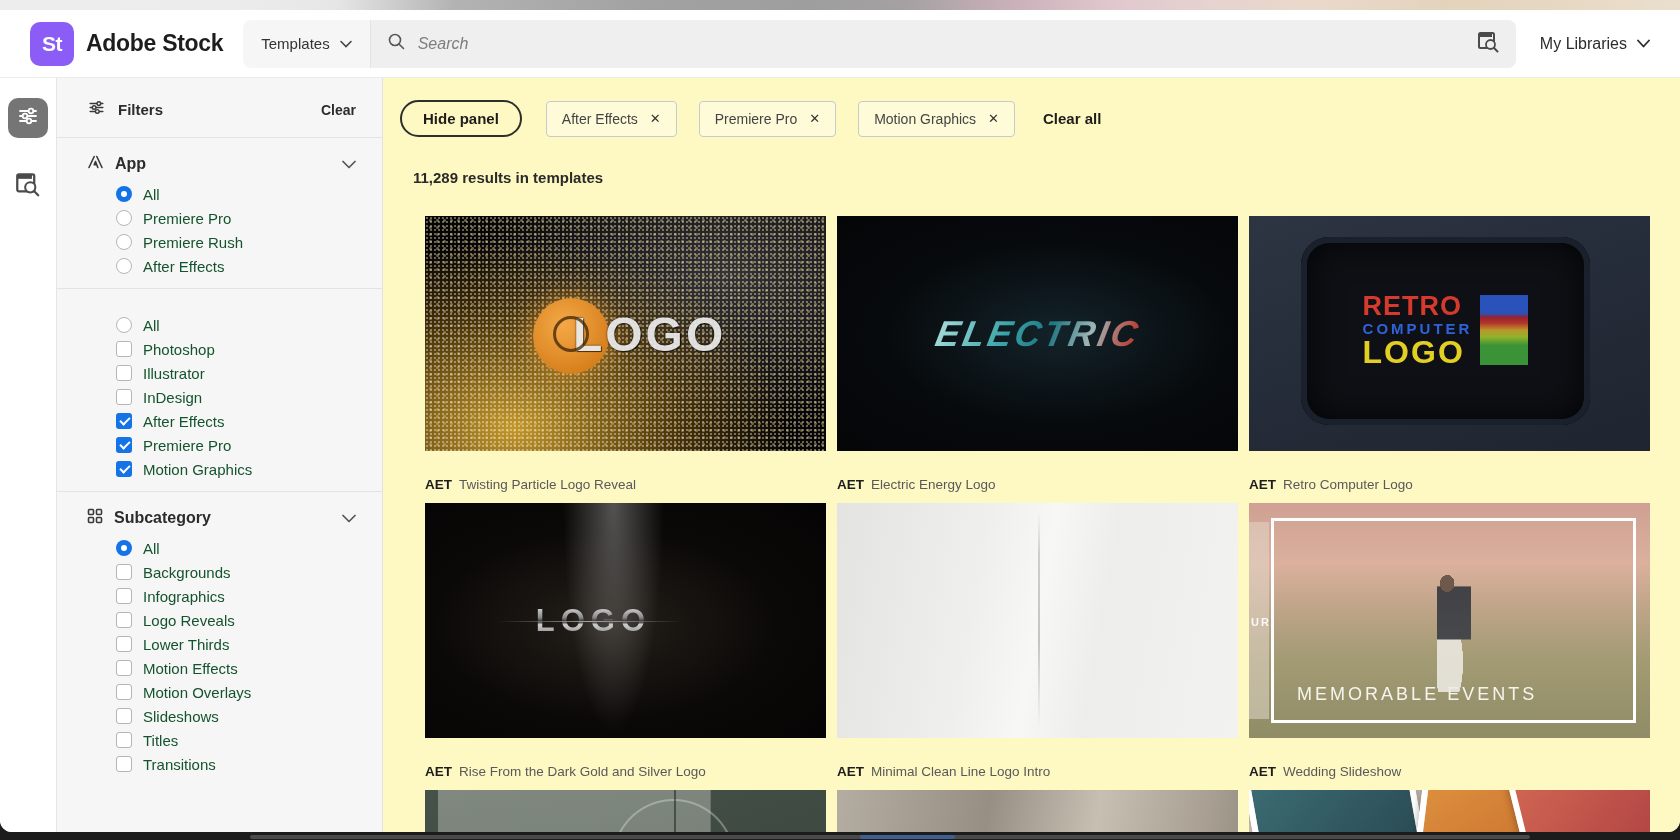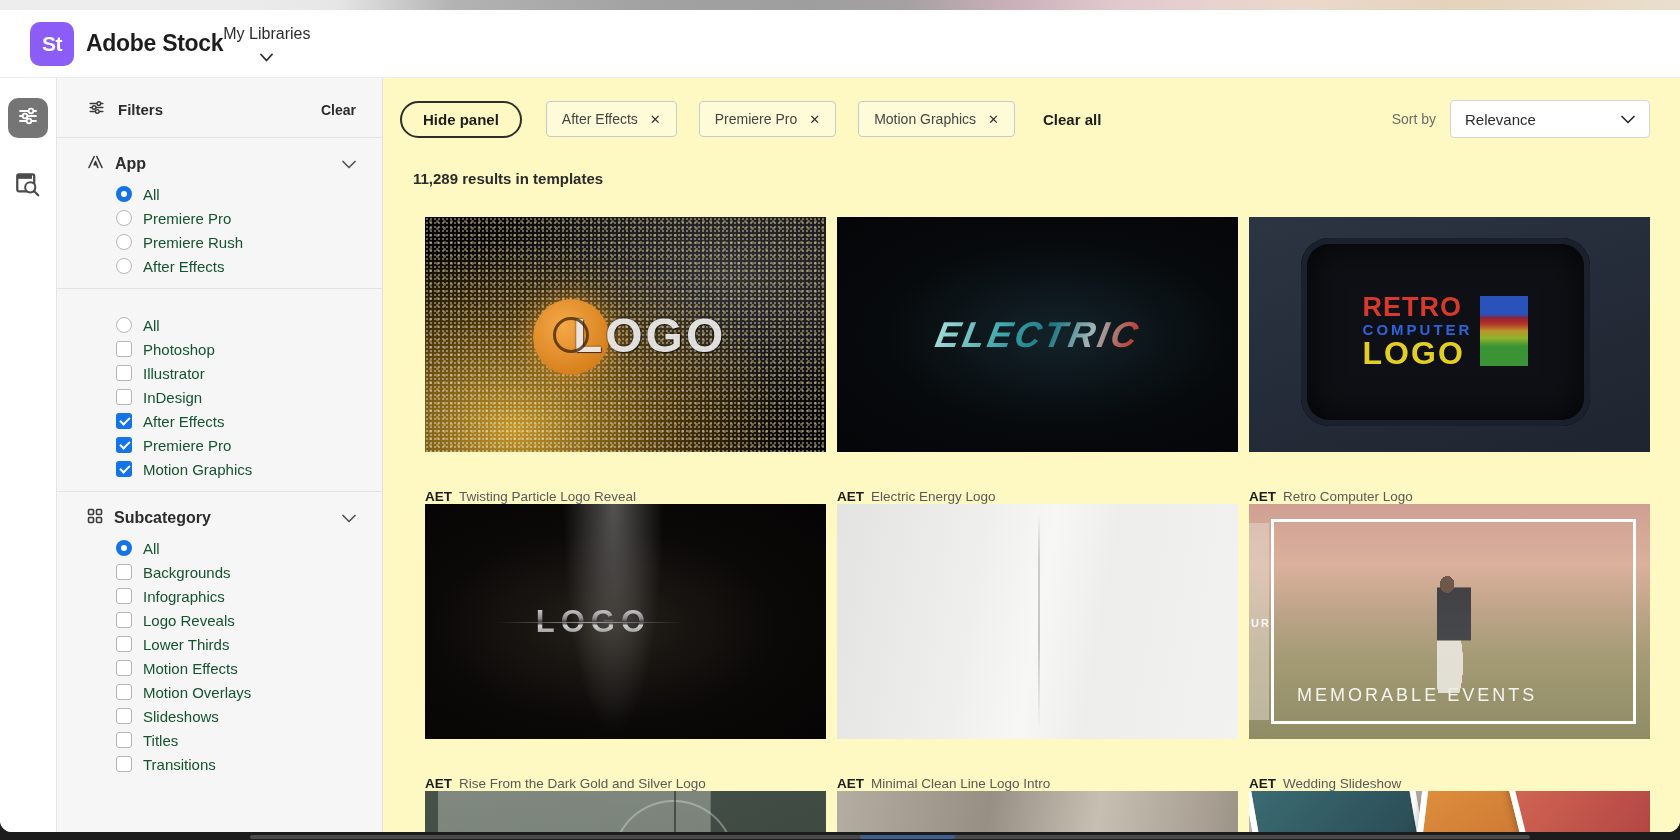--- a/index.html
+++ b/index.html
@@ -13,21 +13,21 @@
 
   
   .header { height:68px; flex:0 0 68px; background:#fff; display:flex; align-items:center; padding:0 30px; border-bottom:1px solid #ececec; }
   .logo-box { width:44px; height:44px; border-radius:10px; background:#8b5cf6; color:#fff; font-weight:bold; font-size:21px; display:flex; align-items:center; justify-content:center; letter-spacing:-0.5px; }
   .brand { font-size:23px; font-weight:bold; color:#1d1d1f; margin-left:12px; letter-spacing:-0.3px; white-space:nowrap; }
   .search-group { flex:1; display:flex; align-items:stretch; height:48px; margin-left:20px; margin-right:24px; }
   .templates-btn { background:#f6f6f6; border-radius:8px 0 0 8px; display:flex; align-items:center; gap:10px; padding:0 18px; font-size:15px; color:#333; cursor:pointer; border-right:1px solid #e3e3e3; }
   .search-field { flex:1; background:#efefef; border-radius:0 8px 8px 0; display:flex; align-items:center; padding:0 16px; gap:12px; }
   .search-field input { flex:1; border:none; background:transparent; outline:none; font-size:16px; color:#333; font-family:inherit; }
   .search-field input::placeholder { font-style:italic; color:#7d7d7d; }
-  .libraries { display:flex; align-items:center; gap:10px; font-size:16px; color:#2c2c2c; cursor:pointer; white-space:nowrap;flex-direction:column; }
+  .libraries { display:flex; align-items:center; gap:10px; font-size:16px; color:#2c2c2c; cursor:pointer; white-space:nowrap; }
 
   .chev svg, .chev-sm svg { display:block; }
 
   
   .body { flex:1; display:flex; min-height:0; }
 
   .rail { width:57px; flex:0 0 57px; background:#fff; border-right:1px solid #e5e5e5; display:flex; flex-direction:column; align-items:center; padding-top:20px; gap:28px; }
   .rail-btn { width:40px; height:40px; border-radius:10px; display:flex; align-items:center; justify-content:center; cursor:pointer; }
   .rail-btn.active { background:#757575; }
 
@@ -61,21 +61,21 @@
   .clear-all { margin-left:28px; font-size:15px; font-weight:bold; color:#1d1d1d; cursor:pointer; }
   .sort { margin-left:auto; display:flex; align-items:center; gap:14px; }
   .sort-label { font-size:14px; color:#6c6c6c; }
   .sort-select { width:200px; height:38px; background:#fff; border:1px solid #d6d6d6; border-radius:4px; display:flex; align-items:center; padding:0 14px; font-size:15px; color:#2c2c2c; cursor:pointer; }
   .sort-select .chev { margin-left:auto; }
   .results-count { margin:32px 0 0 13px; font-size:15px; font-weight:bold; color:#2a2a2a; flex:0 0 auto; }
 
   .grid { margin-top:30px; margin-left:13px; display:grid; grid-template-columns:repeat(3,1fr); column-gap:11px; row-gap:0; flex:1; min-height:0;padding-left:12px; }
   .card { display:flex; flex-direction:column; cursor:pointer; }
   .art { position:relative; height:235px; overflow:hidden; }
-  .caption { height:52px; display:flex; align-items:flex-end; padding-top:14px; gap:7px; }
+  .caption { height:52px; display:flex; align-items:center; padding-top:14px; gap:7px; }
   .badge { font-size:13.5px; font-weight:bold; color:#1d1d1d; }
   .title { font-size:13.5px; color:#595959; }
 
   
   .art--particle-gold { background:
       radial-gradient(rgba(255,255,255,.38) .7px, transparent 1.5px) 0 0/4px 4px,
       radial-gradient(rgba(230,200,120,.45) 1px, transparent 2px) 2px 1px/7px 7px,
       radial-gradient(ellipse at 22% 90%, rgba(205,158,44,.95), rgba(130,92,18,.5) 38%, transparent 62%),
       radial-gradient(ellipse at 75% 25%, rgba(90,90,90,.55), transparent 60%),
       #070502; }
@@ -136,20 +136,47 @@
 </style>
 </head>
 <body>
 
 <div class="app">
   <div class="top-strip"></div>
 
   <div class="header">
     <div class="logo-box">St</div>
     <div class="brand">Adobe Stock</div>
+    <div class="search-group">
+      <div class="templates-btn">
+        <span>Templates</span>
+        <span class="chev-sm">
+          <svg width="12" height="8" viewBox="0 0 12 8">
+              <path d="M1 1.5 L6 6.5 L11 1.5" fill="none" stroke="#444" stroke-width="1.6" stroke-linecap="round"></path>
+            </svg>
+        </span>
+      </div>
+      <div class="search-field">
+        <span>
+          <svg width="19" height="19" viewBox="0 0 19 19">
+              <circle cx="8" cy="8" r="5.5" fill="none" stroke="#555" stroke-width="1.6"></circle>
+              <path d="M12.2 12.2 L16.5 16.5" stroke="#555" stroke-width="1.6" stroke-linecap="round"></path>
+            </svg>
+        </span>
+        <input type="text" placeholder="Search" style="">
+        <span>
+          <svg width="23" height="22" viewBox="0 0 23 22">
+              <rect x="2" y="2" width="13" height="4" fill="#4b4b4b"></rect>
+              <rect x="2" y="2" width="15" height="15" rx="1.5" fill="none" stroke="#4b4b4b" stroke-width="2"></rect>
+              <circle cx="13.5" cy="13.5" r="4.5" fill="#efefef" stroke="#4b4b4b" stroke-width="1.8"></circle>
+              <path d="M16.8 16.8 L20.5 20.5" stroke="#4b4b4b" stroke-width="2" stroke-linecap="round"></path>
+            </svg>
+        </span>
+      </div>
+    </div>
     <div class="libraries">
       <span>My Libraries</span>
       <span class="chev-sm">
         <svg width="13" height="9" viewBox="0 0 13 9">
             <path d="M1 1.5 L6.5 7.5 L12 1.5" fill="none" stroke="#2c2c2c" stroke-width="1.8" stroke-linecap="round" stroke-linejoin="round"></path>
           </svg>
       </span>
     </div>
   </div>
 
@@ -337,31 +364,20 @@
             <div class="chip">
     <span class="chip-label">Premiere Pro</span>
     <span class="chip-x">✕</span>
   </div>
             <div class="chip">
     <span class="chip-label">Motion Graphics</span>
     <span class="chip-x">✕</span>
   </div>
           </div>
         <span class="clear-all">Clear all</span>
-        <div class="sort">
-          <span class="sort-label">Sort by</span>
-          <div class="sort-select">
-            <span>Relevance</span>
-            <span class="chev">
-              <svg width="14" height="9" viewBox="0 0 14 9">
-                  <path d="M1 1.5 L7 7.5 L13 1.5" fill="none" stroke="#2c2c2c" stroke-width="1.7" stroke-linecap="round" stroke-linejoin="round"></path>
-                </svg>
-            </span>
-          </div>
-        </div>
       </div>
       <div class="results-count">11,289 results in templates</div>
       <div class="grid" id="grid">
           <div class="card">
             <div class="art art--particle-gold">
               <span class="art-text--particle">LOGO</span>
             </div>
             <div class="caption">
               <span class="badge">AET</span>
               <span class="title">Twisting Particle Logo Reveal</span>

